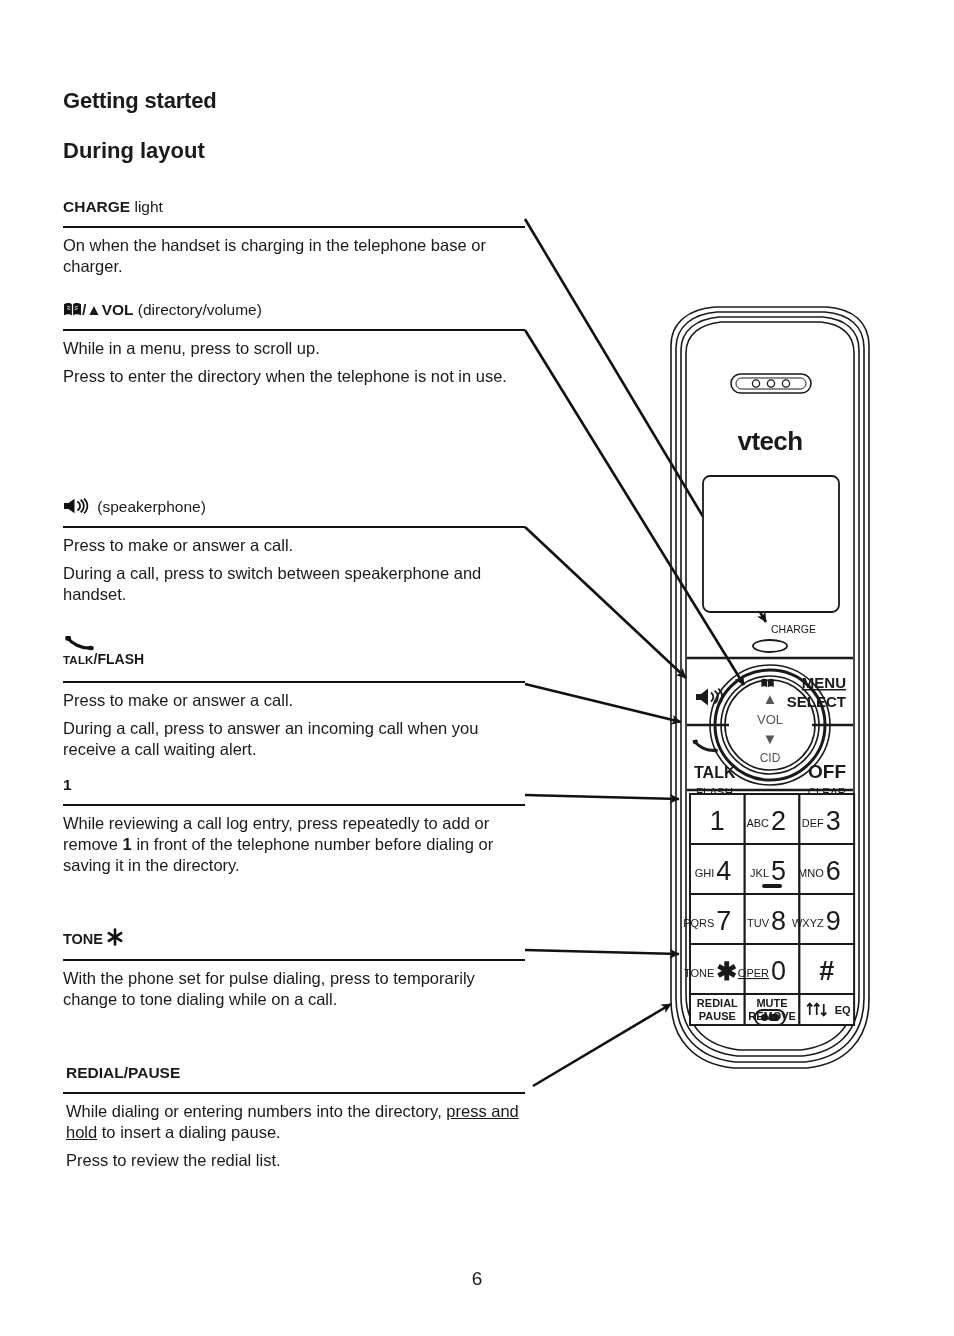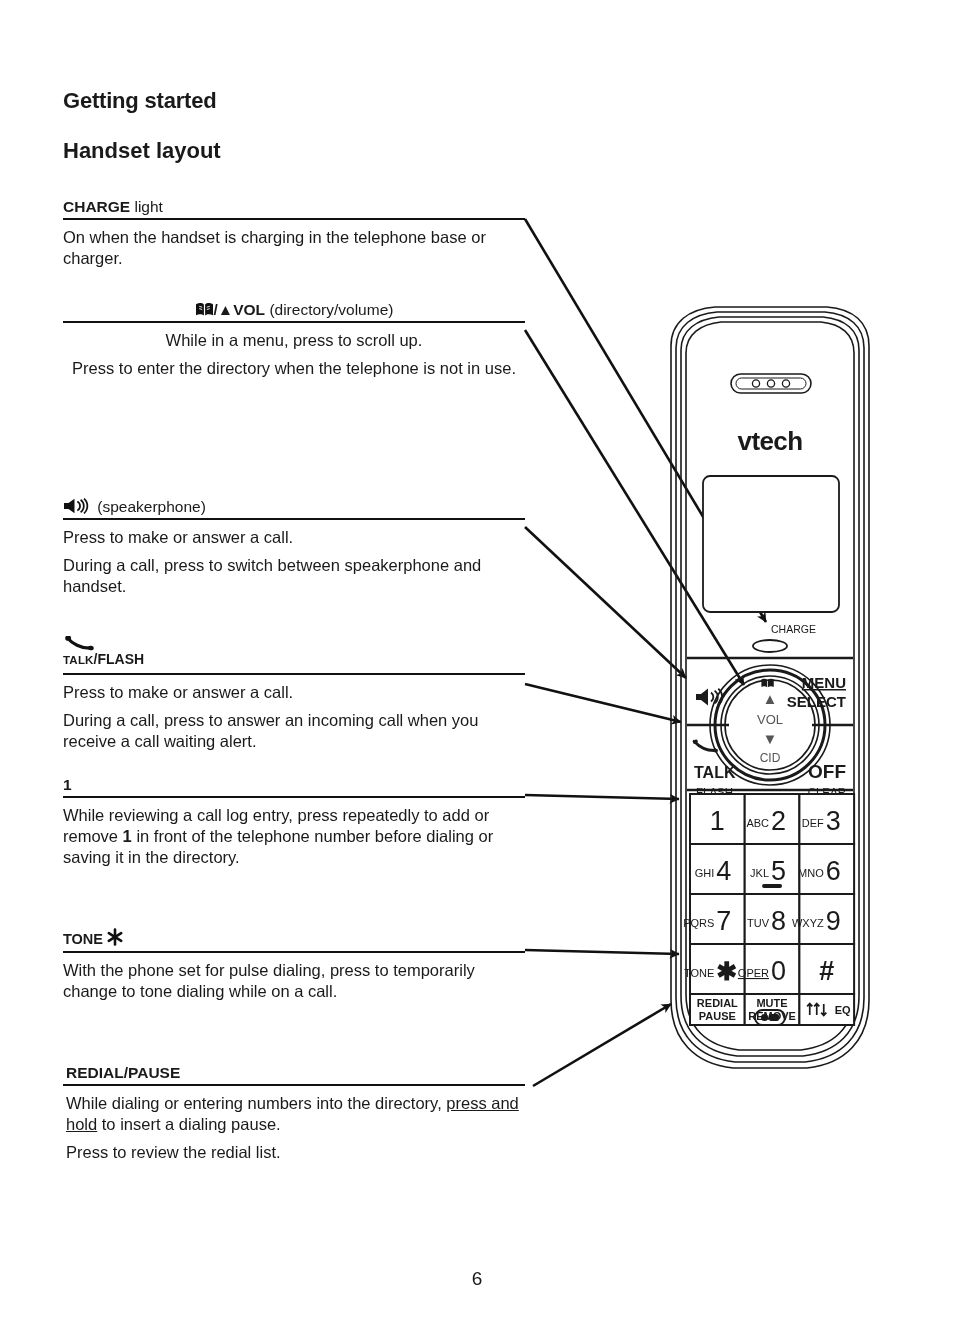--- a/index.html
+++ b/index.html
@@ -36,21 +36,21 @@
   
   .feature {
     position: absolute;
     left: 63px;
     width: 462px;
   }
   .feature-head {
     font-size: 15.5px;
     line-height: 19px;
     white-space: nowrap;
-    padding-bottom: 2px;
+    padding-bottom: 10px;
   }
   .feature-head .b {
     font-weight: bold;
   }
   .feature-head .reg {
     font-weight: normal;
   }
   .rule {
     border-top: 2.2px solid #111;
     width: 100%;
@@ -113,31 +113,31 @@
     top: 1268px;
     width: 954px;
     text-align: center;
     font-size: 19px;
   }
 </style>
 </head>
 <body>
 
 <div id="page-title">Getting started</div>
-<div id="section-title">Handset layout</div>
+<div id="section-title">During layout</div>
 
 <div class="feature" style="top:197px;">
   <div class="feature-head">
     <span class="b">CHARGE</span><span class="reg"> light</span>
   </div>
   <div class="rule"></div>
   <p>On when the handset is charging in the telephone base or charger.</p>
 </div>
 
-<div class="feature" style="top:300px;text-align:center;">
+<div class="feature" style="top:300px;">
   <div class="feature-head">
     <span class="ico">
       <svg width="19" height="15" viewBox="0 0 19 15">
         <path d="M1 2.2 C4 0.4 7 0.6 8.9 2.4 L8.9 13.6 C7 11.9 4 11.6 1 13.2 Z" fill="#111"></path>
         <path d="M18 2.2 C15 0.4 12 0.6 10.1 2.4 L10.1 13.6 C12 11.9 15 11.6 18 13.2 Z" fill="#111"></path>
         <path d="M4.2 4.3 L7.2 5.2 M4.2 6.6 L7.2 7.5 M11.8 5.2 L14.8 4.3 M11.8 7.5 L14.8 6.6" stroke="#fff" stroke-width="0.9" fill="none"></path>
       </svg>
     </span><span class="b">/▲VOL</span><span class="reg"> (directory/volume)</span>
   </div>
   <div class="rule"></div>

